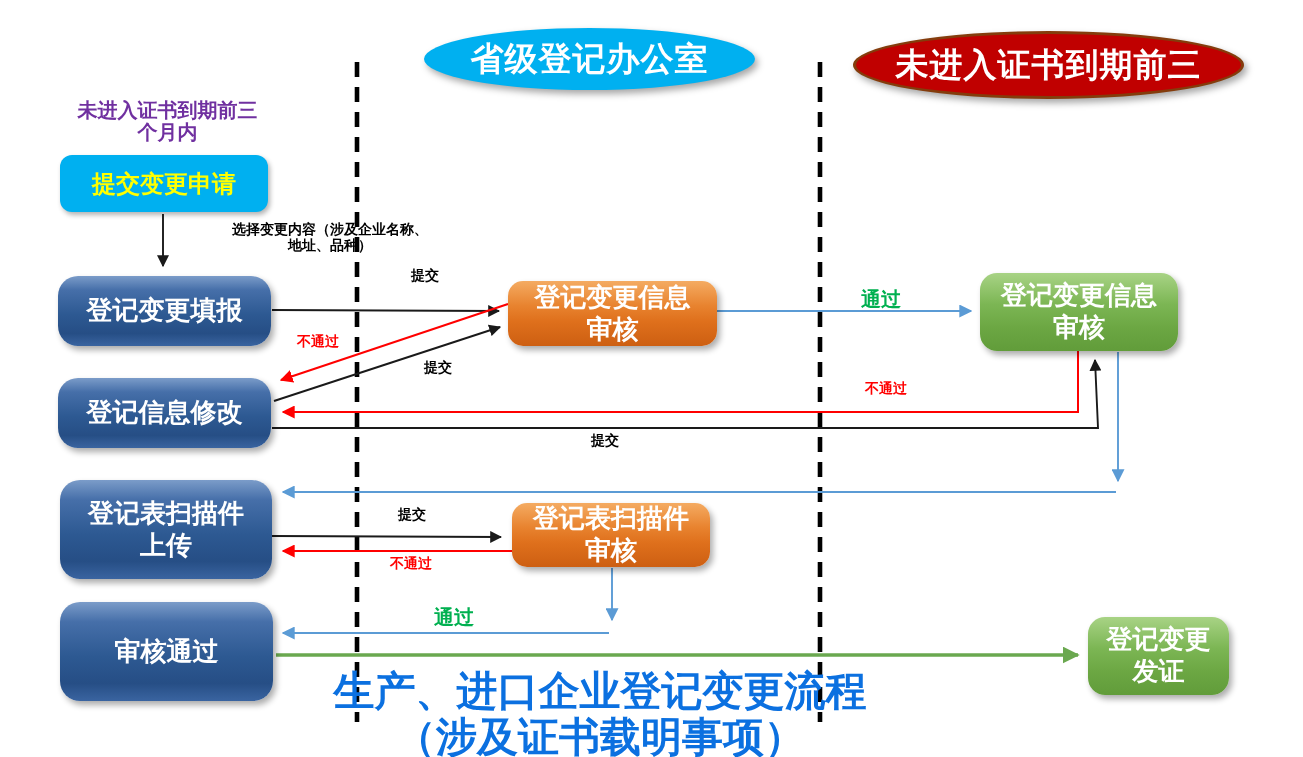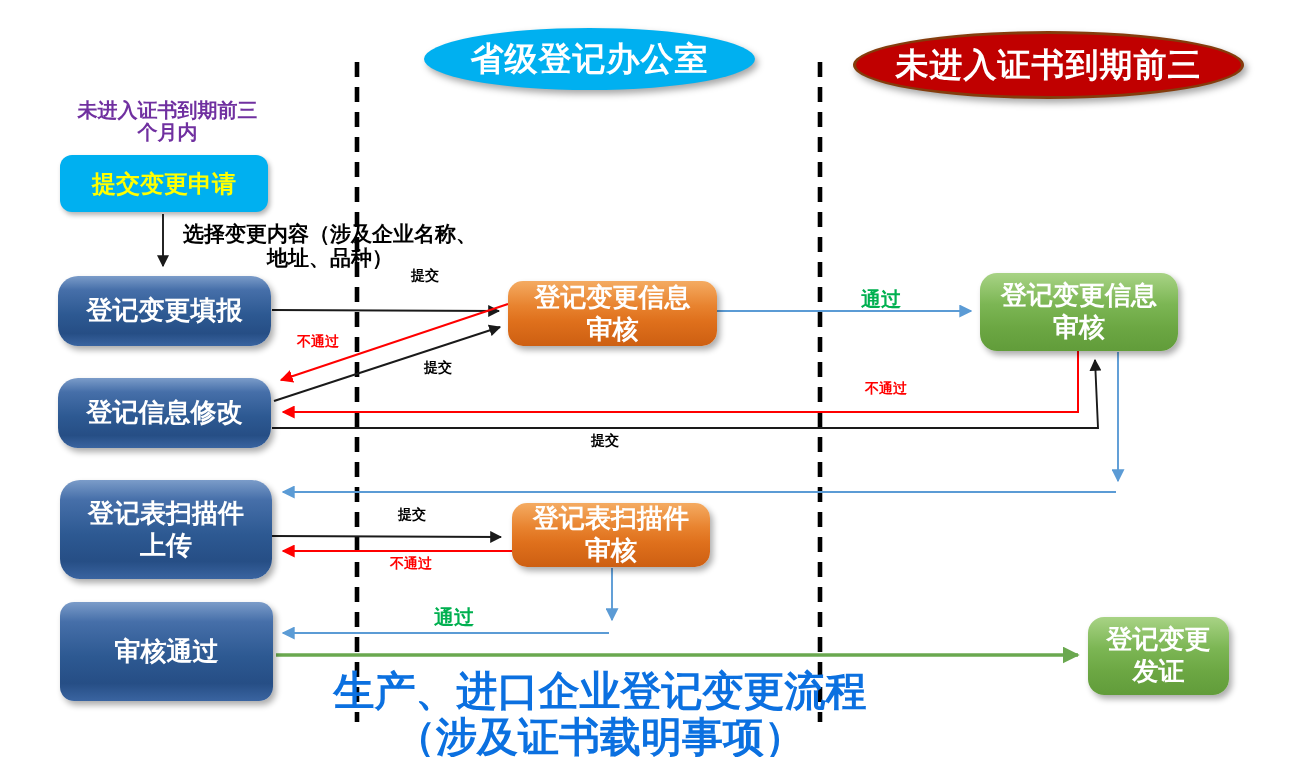--- a/index.html
+++ b/index.html
@@ -42,21 +42,21 @@
   .node.flat-cyan{border-radius:12px;background:var(--cyan_box);color:var(--yellow_text);
     font-size:24px;box-shadow:2px 3px 5px rgba(0,0,0,.3);}
 
   .note{position:absolute;z-index:3;text-align:center;font-weight:bold;}
   .note.purple{color:var(--purple_text);font-size:20px;line-height:1.1;}
 
   .edge-label{position:absolute;z-index:4;transform:translateX(-50%);
     font-weight:bold;font-size:14px;color:#000;text-align:center;line-height:1.12;white-space:nowrap;}
   .edge-label.red{color:var(--fail_red);}
   .edge-label.green{color:var(--pass_green);font-size:20px;}
-  .edge-label.multiline{white-space:pre-line;font-size:21px;}
+  .edge-label.multiline{white-space:pre-line;font-size:14px;}
 
   .caption{position:absolute;z-index:4;transform:translateX(-50%);text-align:center;
     color:var(--caption_blue);font-weight:bold;font-size:41px;line-height:1.13;}
 
   
   .st-black{stroke:var(--line_black);stroke-width:1.9;fill:none;}
   .st-red{stroke:var(--fail_red);stroke-width:2;fill:none;}
   .st-blue{stroke:var(--line_blue);stroke-width:1.9;fill:none;}
   .st-green{stroke:var(--line_green);stroke-width:3.6;fill:none;}
   .st-dash{stroke:#000;stroke-width:4.6;fill:none;stroke-dasharray:15 10;}
@@ -113,30 +113,30 @@
   </div>
 
   <div class="note purple pre" style="left:50px;top:99px;width:235px;">未进入证书到期前三
 个月内</div>
 
   <div class="node flat-cyan" style="left:60px;top:155px;width:208px;height:57px;">提交变更申请</div>
   <div class="node blue" style="left:58px;top:276px;width:213px;height:70px;">登记变更填报</div>
   <div class="node blue" style="left:58px;top:378px;width:213px;height:70px;">登记信息修改</div>
   <div class="node blue pre" style="left:60px;top:480px;width:212px;height:99px;">登记表扫描件
 上传</div>
-  <div class="node blue" style="left:60px;top:602px;width:213px;height:99px;border-radius:14px;">审核通过</div>
+  <div class="node blue" style="left:60px;top:602px;width:213px;height:99px;">审核通过</div>
 
   <div class="node orange pre" style="left:508px;top:281px;width:209px;height:65px;">登记变更信息
 审核</div>
   <div class="node orange pre" style="left:512px;top:503px;width:198px;height:64px;">登记表扫描件
 审核</div>
 
   <div class="node green pre" style="left:980px;top:273px;width:198px;height:78px;">登记变更信息
 审核</div>
-  <div class="node green pre" style="left:1088px;top:617px;width:141px;height:78px;border-radius:16px;">登记变更
+  <div class="node green pre" style="left:1088px;top:617px;width:141px;height:78px;">登记变更
 发证</div>
 
   <div class="edge-label multiline" style="left:330px;top:222px;">选择变更内容（涉及企业名称、
 地址、品种）</div>
   <div class="edge-label" style="left:425px;top:268px;">提交</div>
   <div class="edge-label red" style="left:318px;top:334px;">不通过</div>
   <div class="edge-label" style="left:438px;top:360px;">提交</div>
   <div class="edge-label green" style="left:881px;top:288px;">通过</div>
   <div class="edge-label red" style="left:886px;top:381px;">不通过</div>
   <div class="edge-label" style="left:605px;top:433px;">提交</div>

